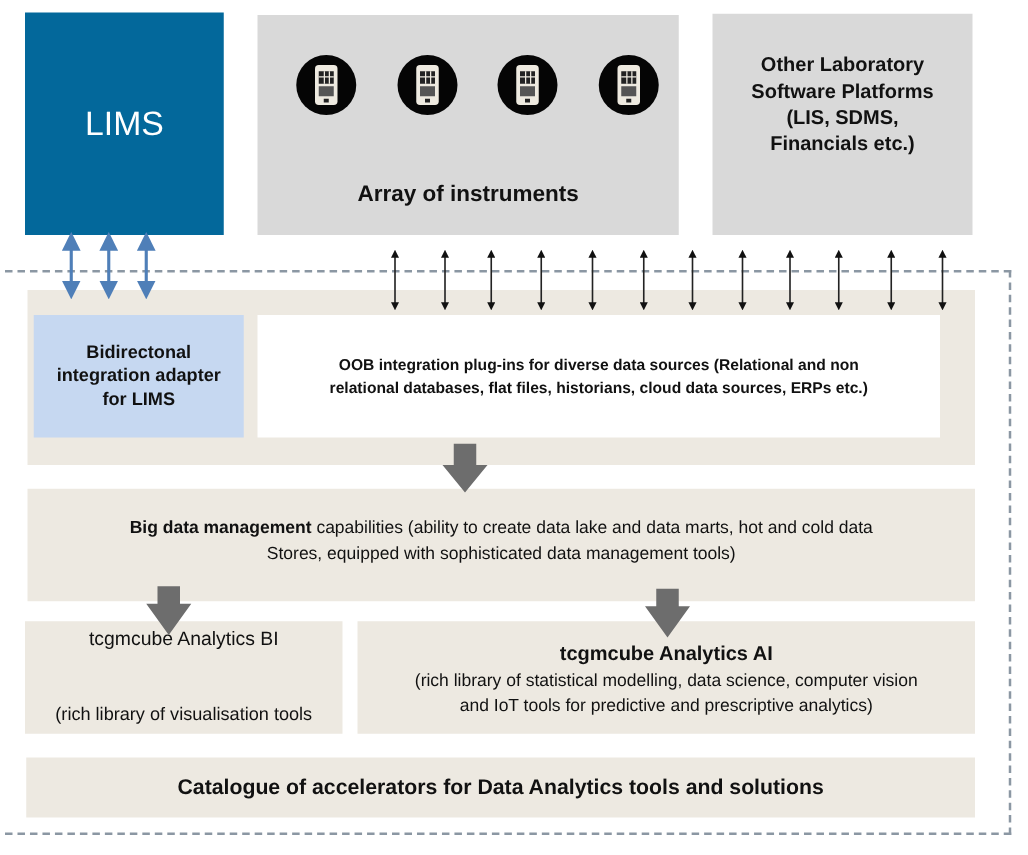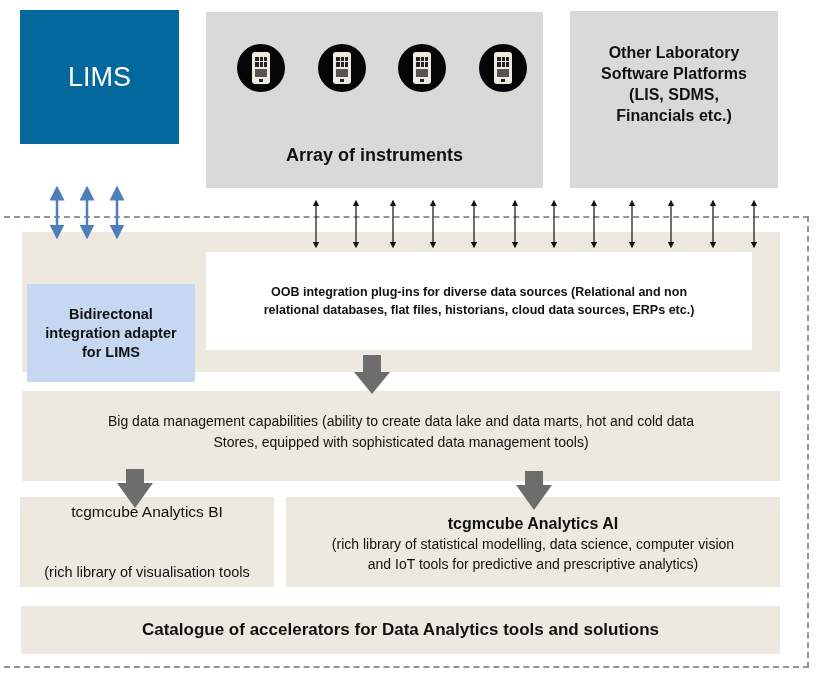--- a/index.html
+++ b/index.html
@@ -1,21 +1,21 @@
 <!DOCTYPE html>
 <html><head>
 <meta charset="utf-8">
 <style>
   html, body { margin:0; padding:0; }
   body { width:822px; height:684px; position:relative; background:#ffffff; overflow:hidden;
          font-family:"Liberation Sans", "DejaVu Sans", sans-serif; color:#111; }
   .abs { position:absolute; box-sizing:border-box; }
   .center { display:flex; align-items:center; justify-content:center; text-align:center; flex-direction:column; }
 
-  #lims-box { left:20px; top:10px; width:159px; height:134px; background:#03689b; color:#fff;
+  #lims-box { left:20px; top:10px; width:159px; height:178px; background:#03689b; color:#fff;
               font-size:27px; }
   #instruments-box { left:206px; top:12px; width:337px; height:176px; background:#d9d9d9; }
   #instruments-title { left:206px; top:145px; width:337px; font-size:18px; font-weight:bold; text-align:center; }
   .instrument { position:absolute; top:32px; width:48px; height:48px; border-radius:50%; background:#050505; }
   .instrument .phone { position:absolute; left:15px; top:8px; width:18px; height:32px; background:#eeeae0; border-radius:3px; }
   .instrument .grid { position:absolute; left:3px; top:5px; width:12px; height:10px;
       background: linear-gradient(#eeeae0,#eeeae0) 4px 0/1px 100% no-repeat,
                   linear-gradient(#eeeae0,#eeeae0) 8px 0/1px 100% no-repeat,
                   linear-gradient(#eeeae0,#eeeae0) 0 4px/100% 1px no-repeat,
                   #222; }
@@ -23,27 +23,27 @@
   .instrument .btn { position:absolute; left:7px; top:27px; width:4px; height:3px; background:#222; }
 
   #other-box { left:570px; top:11px; width:208px; height:177px; background:#d9d9d9;
                font-size:16px; font-weight:bold; line-height:21px; padding-bottom:32px; }
 
   #dashed-frame { left:4px; top:216px; width:805px; height:452px;
                   border-top:2px dashed #8b97a3; border-right:2px dashed #8b97a3; border-bottom:2px dashed #8b97a3; }
 
   #integration-layer { left:22px; top:232px; width:758px; height:140px; background:#ede9e1; }
   #adapter-box { left:27px; top:252px; width:168px; height:98px; background:#c6d8f1;
-                 font-size:14.5px; font-weight:bold; line-height:19px;margin-top:32px; }
+                 font-size:14.5px; font-weight:bold; line-height:19px; }
   #oob-box { left:206px; top:252px; width:546px; height:98px; background:#ffffff;
              font-size:12.5px; font-weight:bold; line-height:18px; padding:8px 10px; }
 
   #bigdata-box { left:22px; top:391px; width:758px; height:90px; background:#ede9e1;
                  font-size:14px; line-height:21px; padding-bottom:8px; }
-  #bigdata-box b { font-weight:normal; }
+  #bigdata-box b { font-weight:bold; }
 
   #bi-box { left:20px; top:497px; width:254px; height:90px; background:#ede9e1;
             font-size:14.5px; line-height:20px;gap:40px; }
   #bi-title { font-size:15.5px; }
   #ai-box { left:286px; top:497px; width:494px; height:90px; background:#ede9e1;
             font-size:14px; line-height:20px; padding-top:4px; }
   #ai-title { font-size:16px; font-weight:bold; }
 
   #catalogue-box { left:21px; top:606px; width:759px; height:48px; background:#ede9e1;
                    font-size:17px; font-weight:bold; }

